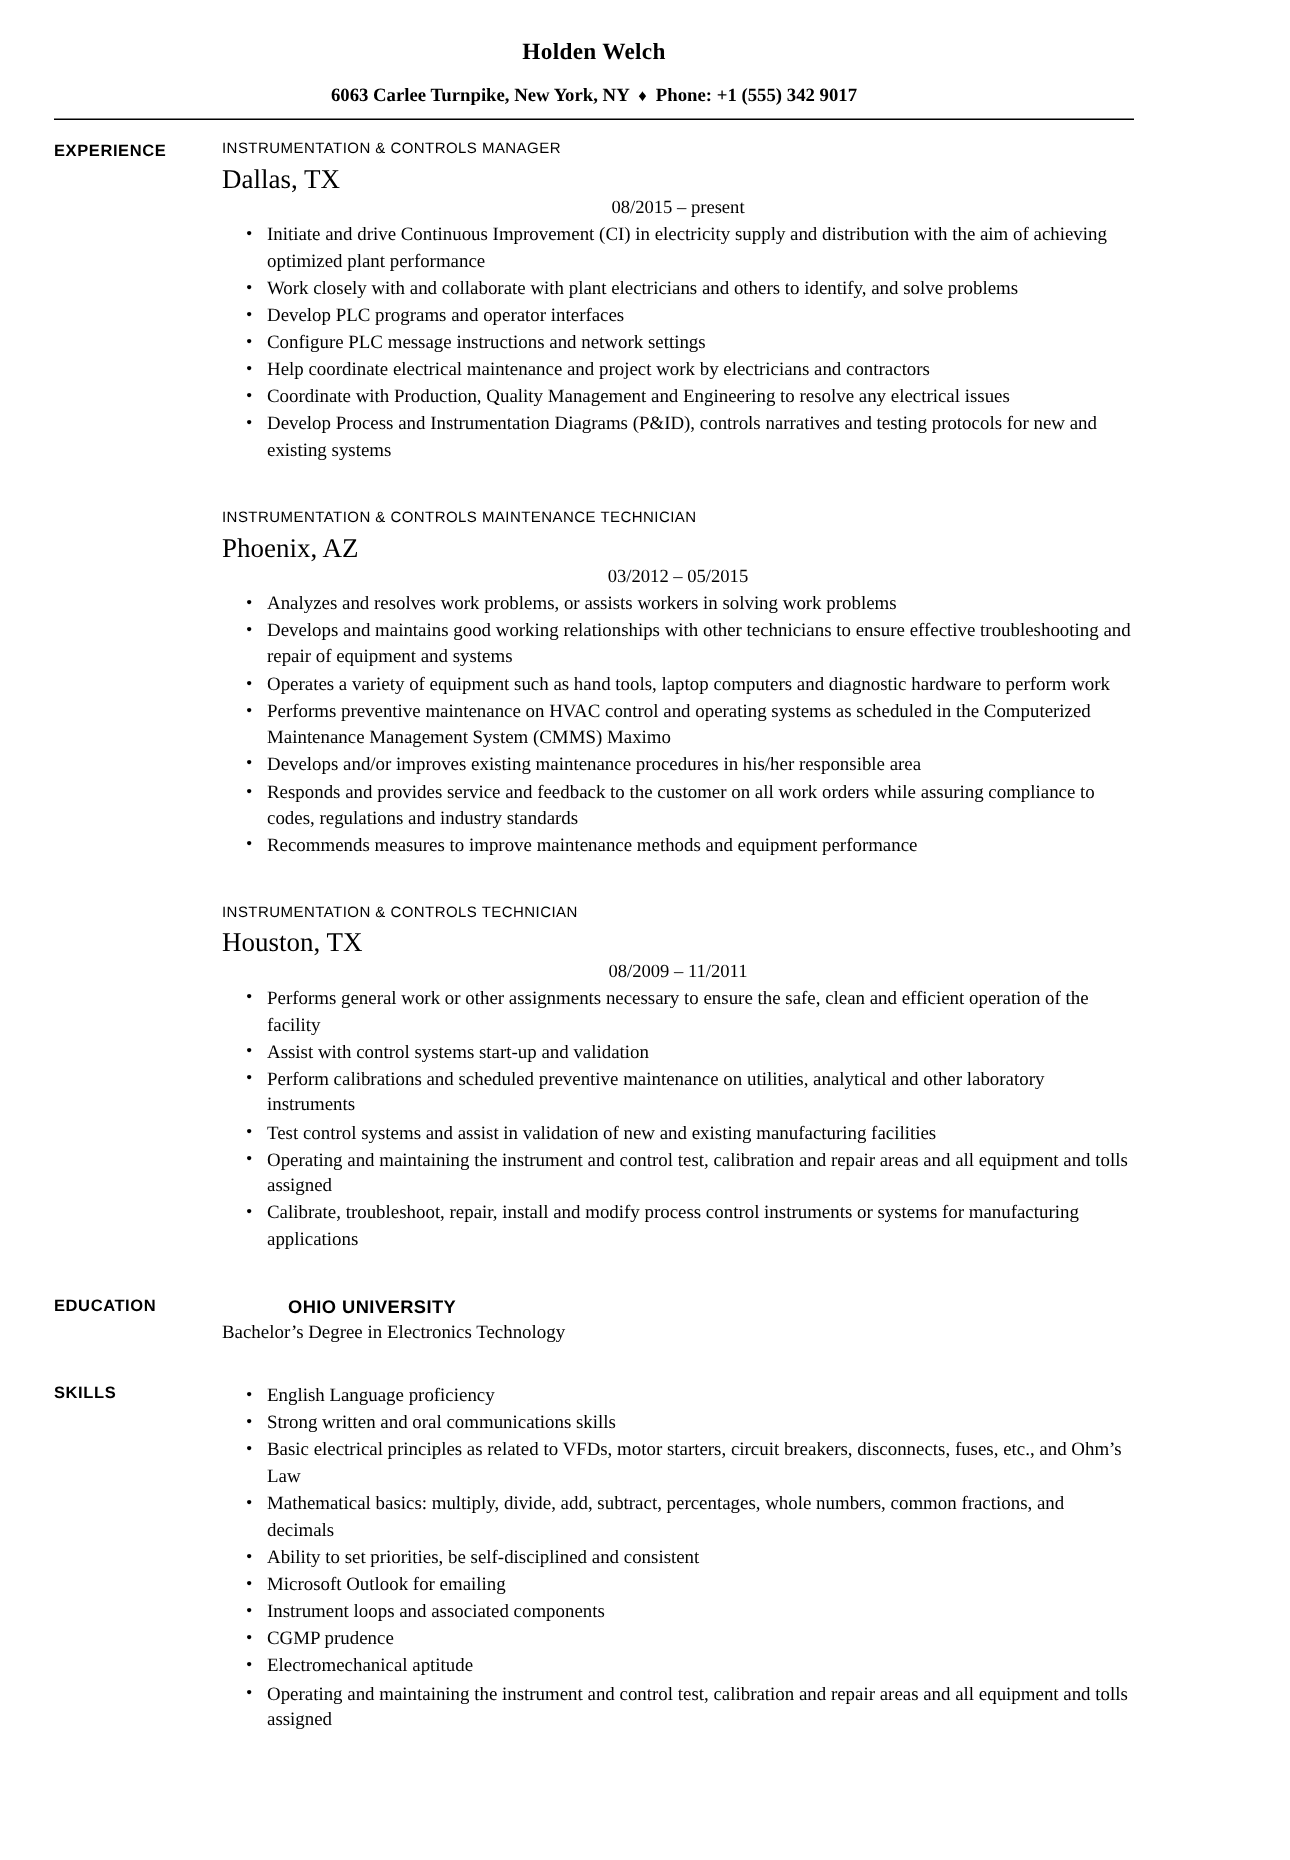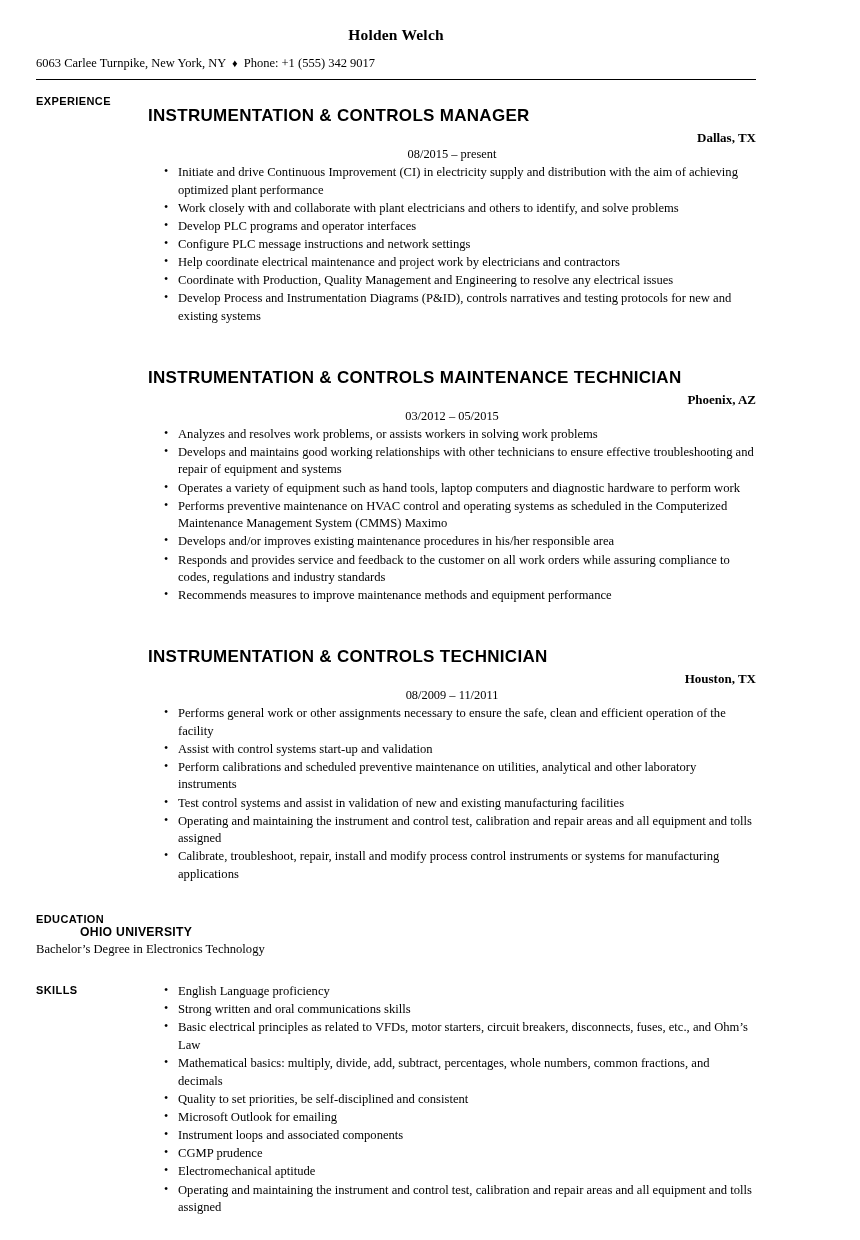--- a/index.html
+++ b/index.html
@@ -22,22 +22,22 @@
     padding: 26px 52px 0 36px;
   }
   .name {
     text-align: center;
     font-weight: bold;
     font-size: 15.5px;
     letter-spacing: 0.2px;
     margin: 0 0 12px 0;
   }
   .contact {
-    text-align: left;
-    font-weight: normal;
+    text-align: center;
+    font-weight: bold;
     font-size: 12.5px;
     margin: 0 0 8px 0;
   }
   .contact .diamond {
     font-size: 11px;
     padding: 0 3px;
   }
   .rule {
     border-top: 1.6px solid #000;
     margin: 0 0 14px 0;
@@ -59,31 +59,29 @@
     flex: 1;
   }
   .job {
     margin-bottom: 18px;
   }
   .job:last-child {
     margin-bottom: 0;
   }
   .job-title {
     font-family: "Liberation Sans", sans-serif;
-    font-weight: bold;
-    font-size: 17px;
+    font-weight: normal;
+    font-size: 10px;
     letter-spacing: 0.3px;
     margin-bottom: 4px;
-    margin-top: 12px;
   }
   .job-location {
-    font-weight: bold;
-    font-size: 13px;
+    font-weight: normal;
+    font-size: 18px;
     margin-bottom: 1px;
-    text-align: right;
   }
   .job-dates {
     font-size: 12.4px;
     margin-bottom: 2px;
     text-align: center;
   }
   ul.bullets {
     list-style: none;
     margin: 0;
     padding: 0;
@@ -108,21 +106,21 @@
     font-size: 12.2px;
     letter-spacing: 0.3px;
     margin-bottom: 3px;
     margin-left: 44px;
   }
   .edu-degree {
     font-weight: normal;
     font-size: 12.6px;
   }
   .spacer-experience { height: 12px; }
-  .section.education { margin-top: 28px; flex-direction: column; }
+  .section.education { margin-top: 28px; }
   .section.skills { margin-top: 26px; }
 </style>
 </head>
 <body>
 
 <div class="page">
 
   <div class="name">Holden Welch</div>
 
   <div class="contact">
@@ -197,21 +195,21 @@
   </div>
 
   <div class="section skills">
     <div class="section-label">SKILLS</div>
     <div class="section-body">
       <ul class="bullets">
         <li>English Language proficiency</li>
         <li>Strong written and oral communications skills</li>
         <li>Basic electrical principles as related to VFDs, motor starters, circuit breakers, disconnects, fuses, etc., and Ohm’s Law</li>
         <li>Mathematical basics: multiply, divide, add, subtract, percentages, whole numbers, common fractions, and decimals</li>
-        <li>Quality to set priorities, be self-disciplined and consistent</li>
+        <li>Ability to set priorities, be self-disciplined and consistent</li>
         <li>Microsoft Outlook for emailing</li>
         <li>Instrument loops and associated components</li>
         <li>CGMP prudence</li>
         <li>Electromechanical aptitude</li>
         <li>Operating and maintaining the instrument and control test, calibration and repair areas and all equipment and tolls assigned</li>
       </ul>
     </div>
   </div>
 
 </div>

